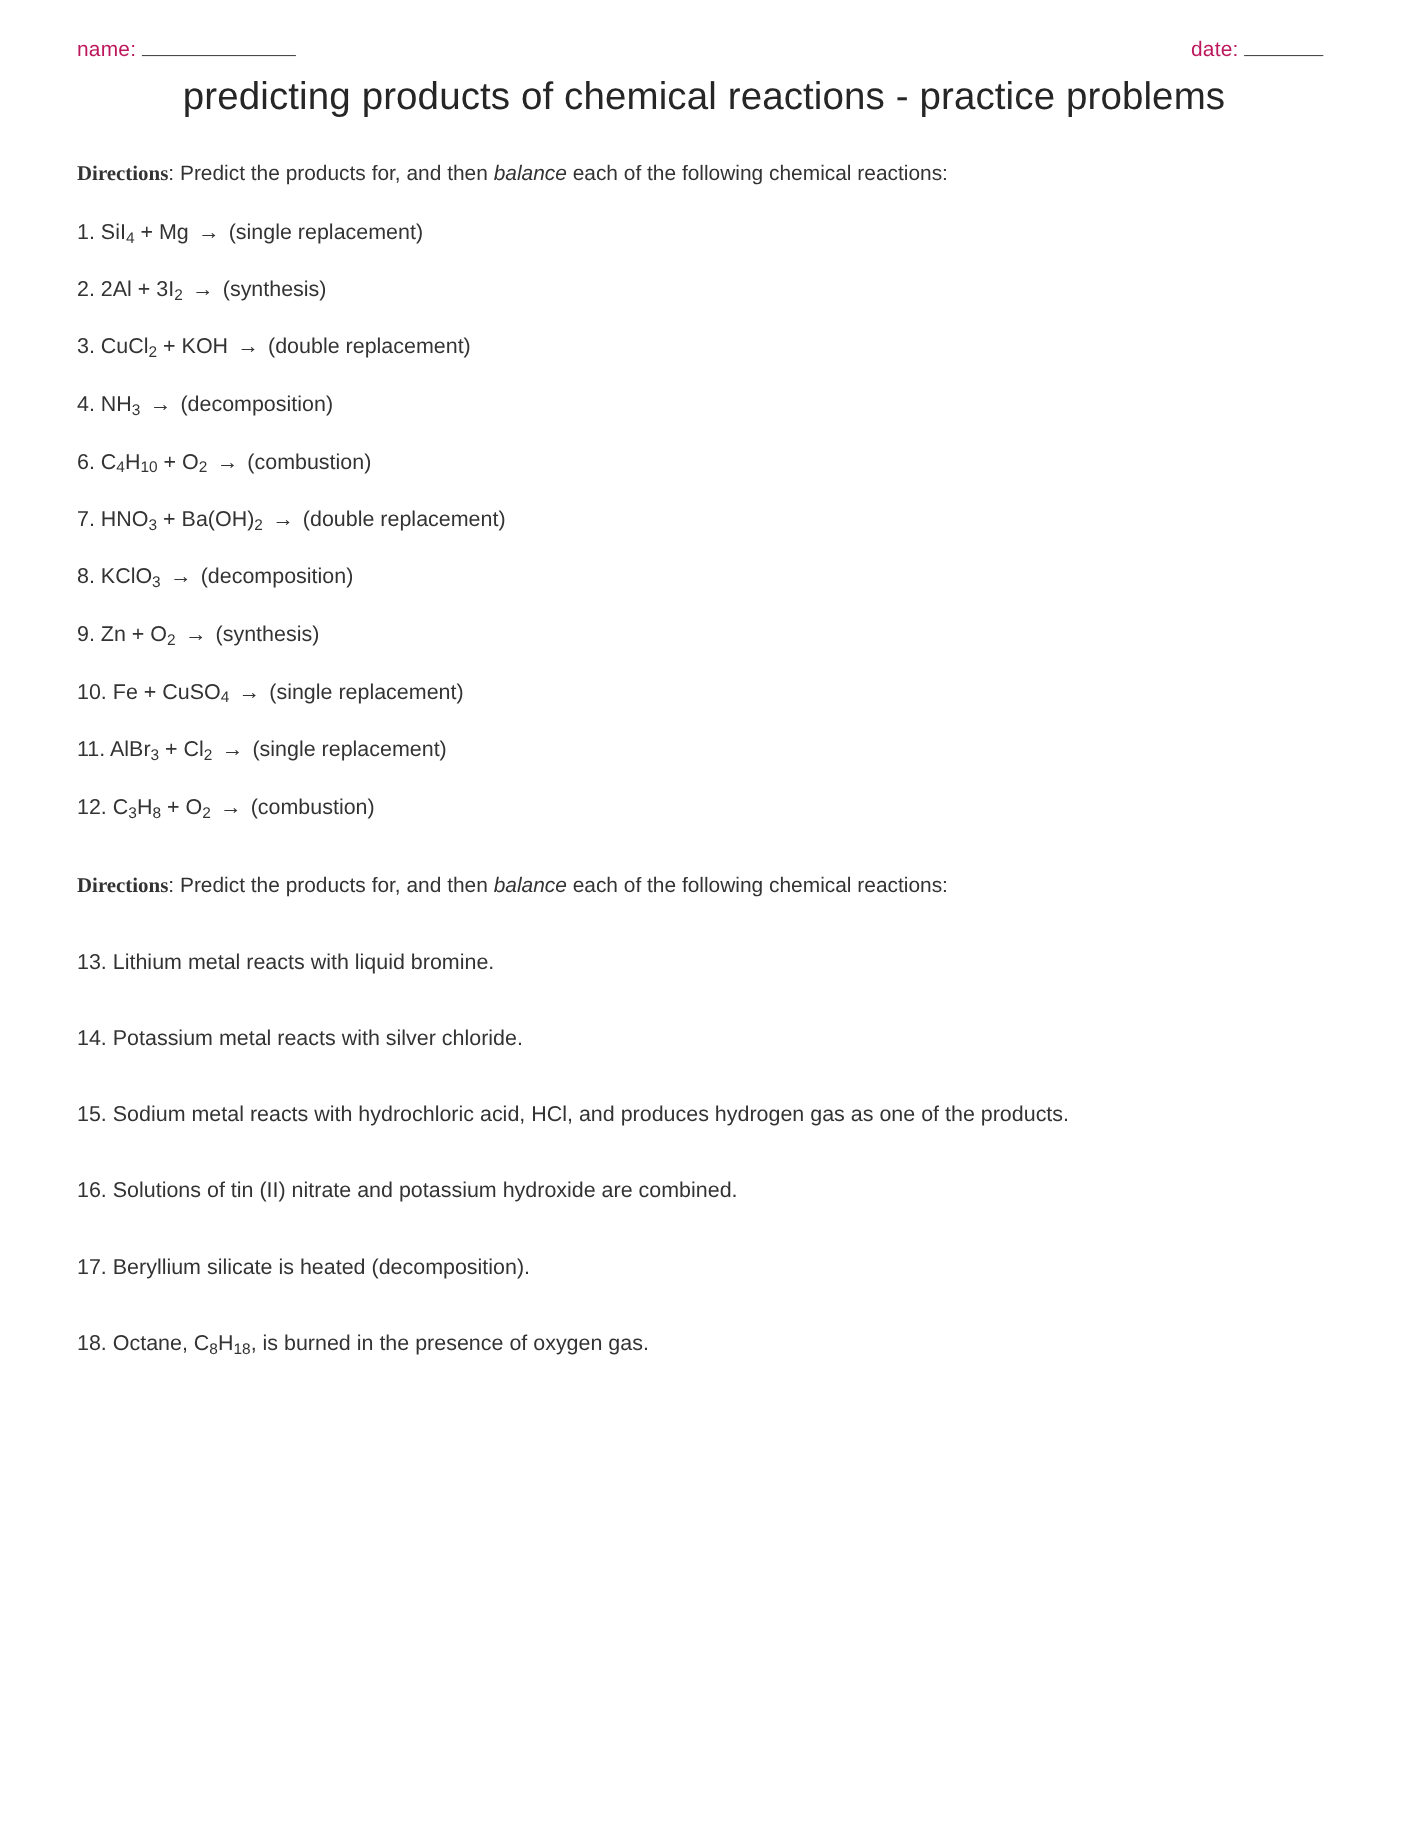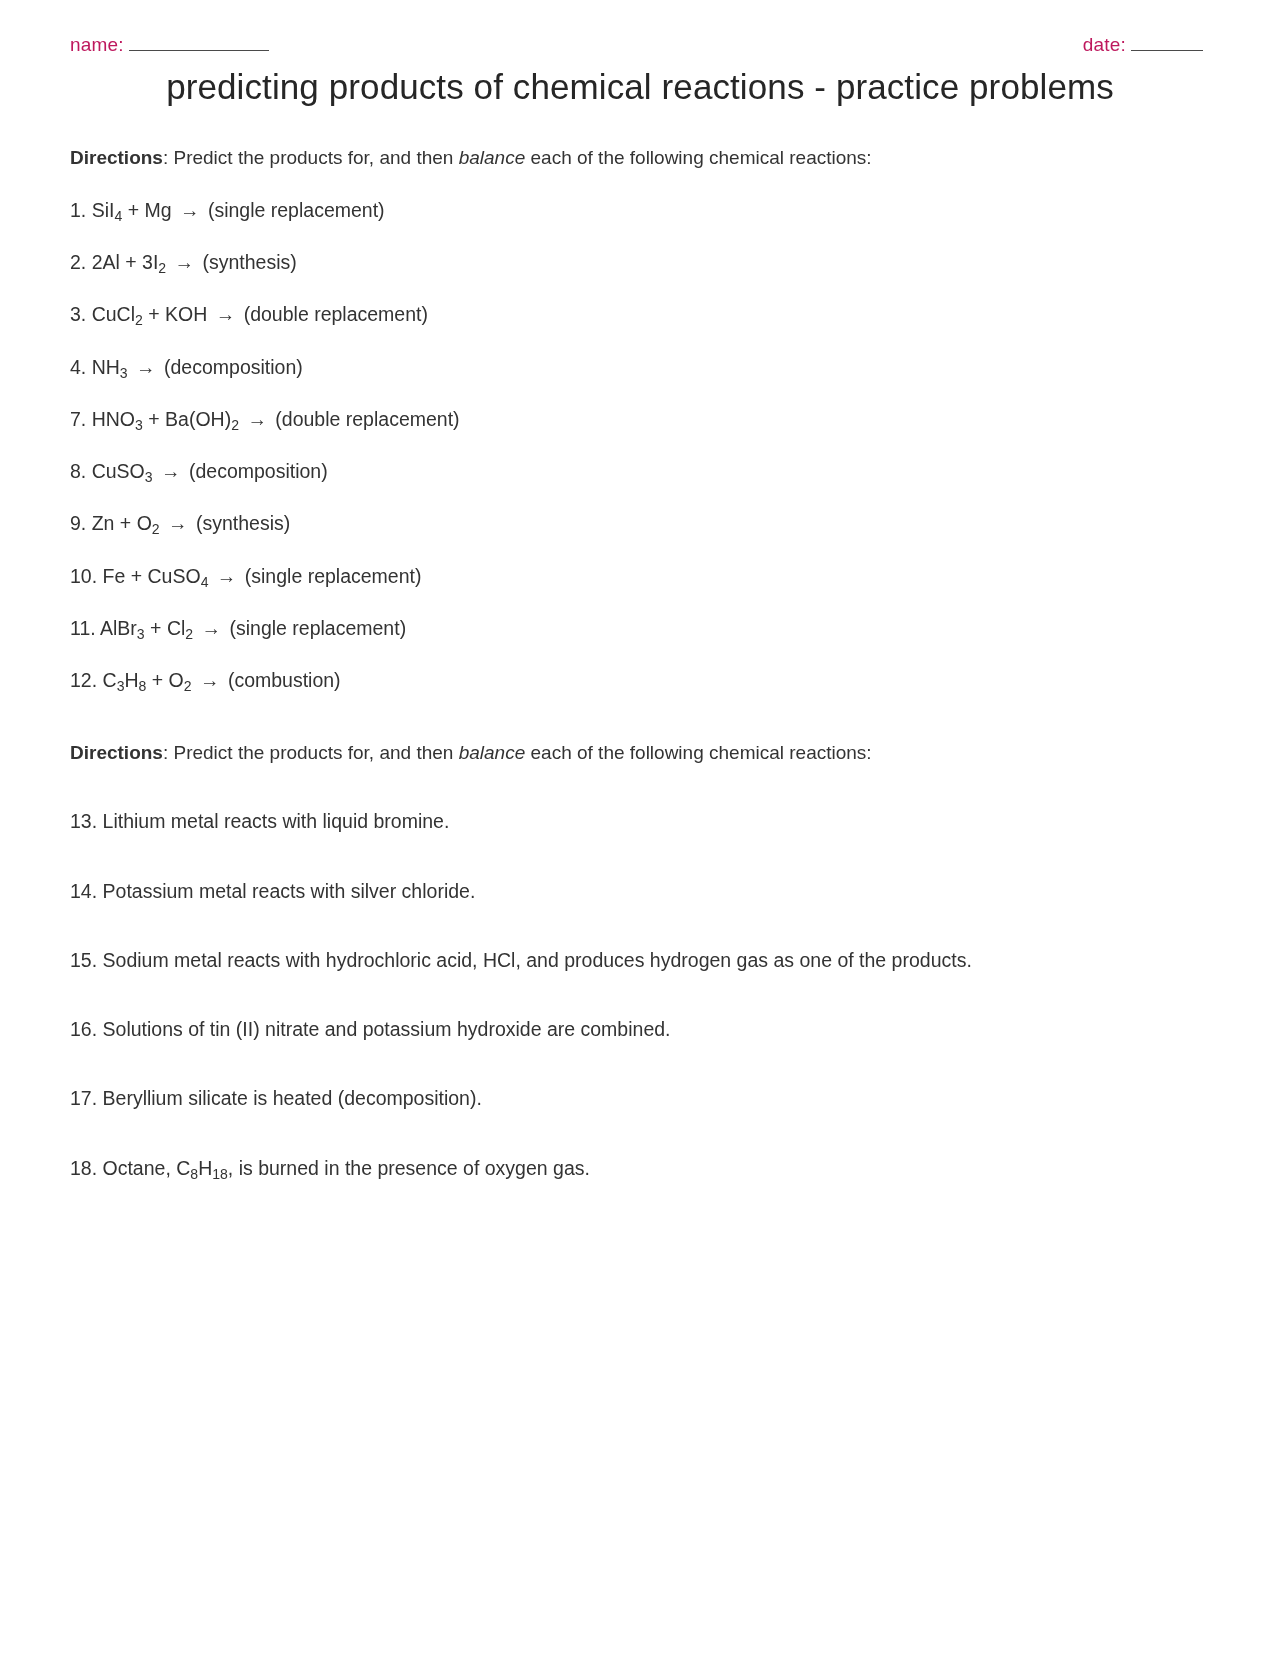--- a/index.html
+++ b/index.html
@@ -50,21 +50,21 @@
     margin: 10px 0 0 0;
     letter-spacing: 0.1px;
     line-height: 1.2;
   }
   .directions {
     font-size: 19px;
     color: #333333;
     margin: 36px 0 0 0;
     line-height: 1.45;
   }
-  .directions b { font-weight: 700; }
+  .directions b { font-weight: 700; font-family: Liberation Serif, serif; }
   .directions i { font-style: italic; }
   .problems {
     margin: 0;
     padding: 0;
     list-style: none;
   }
   .problem {
     font-size: 19.5px;
     color: #333333;
     line-height: 1.4;
@@ -103,22 +103,23 @@
 
   <p class="directions">
     <b>Directions</b><span>: Predict the products for, and then </span><i>balance</i><span> each of the following chemical reactions:</span>
   </p>
 
   <ol class="problems" id="list1">
       <li class="problem"><span>1. </span><span>SiI</span><sub>4</sub><span> + Mg</span><span class="arrow"> → </span><span>(single replacement)</span></li>
       <li class="problem"><span>2. </span><span>2Al + 3I</span><sub>2</sub><span class="arrow"> → </span><span>(synthesis)</span></li>
       <li class="problem"><span>3. </span><span>CuCl</span><sub>2</sub><span> + KOH</span><span class="arrow"> → </span><span>(double replacement)</span></li>
       <li class="problem"><span>4. </span><span>NH</span><sub>3</sub><span class="arrow"> → </span><span>(decomposition)</span></li>
+      <li class="problem"><span>6. </span><span>C</span><sub>4</sub><span>H</span><sub>10</sub><span> + O</span><sub>2</sub><span class="arrow"> → </span><span>(combustion)</span></li>
       <li class="problem"><span>7. </span><span>HNO</span><sub>3</sub><span> + Ba(OH)</span><sub>2</sub><span class="arrow"> → </span><span>(double replacement)</span></li>
-      <li class="problem"><span>8. </span><span>CuSO</span><sub>3</sub><span class="arrow"> → </span><span>(decomposition)</span></li>
+      <li class="problem"><span>8. </span><span>KClO</span><sub>3</sub><span class="arrow"> → </span><span>(decomposition)</span></li>
       <li class="problem"><span>9. </span><span>Zn + O</span><sub>2</sub><span class="arrow"> → </span><span>(synthesis)</span></li>
       <li class="problem"><span>10. </span><span>Fe + CuSO</span><sub>4</sub><span class="arrow"> → </span><span>(single replacement)</span></li>
       <li class="problem"><span>11. </span><span>AlBr</span><sub>3</sub><span> + Cl</span><sub>2</sub><span class="arrow"> → </span><span>(single replacement)</span></li>
       <li class="problem"><span>12. </span><span>C</span><sub>3</sub><span>H</span><sub>8</sub><span> + O</span><sub>2</sub><span class="arrow"> → </span><span>(combustion)</span></li>
     </ol>
 
   <div class="section-two">
     <p class="directions">
       <b>Directions</b><span>: Predict the products for, and then </span><i>balance</i><span> each of the following chemical reactions:</span>
     </p>

